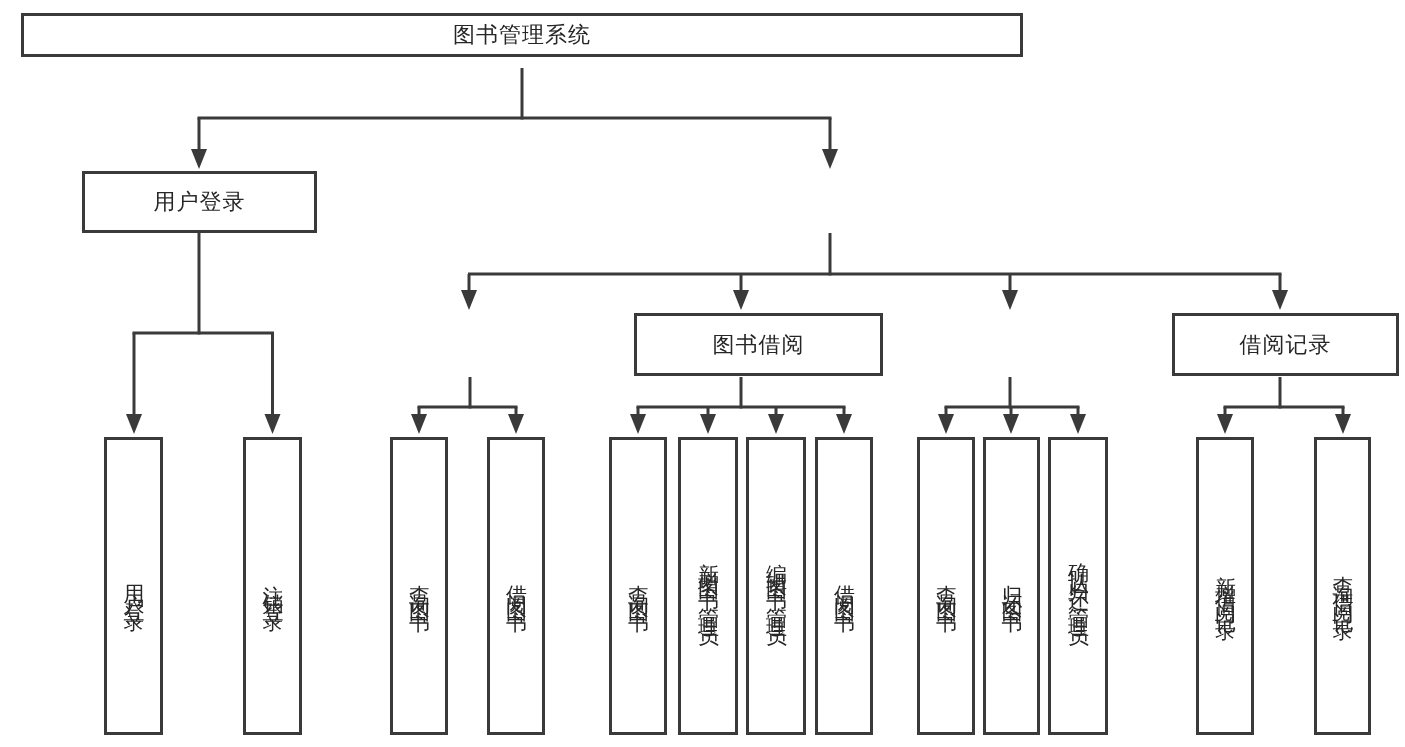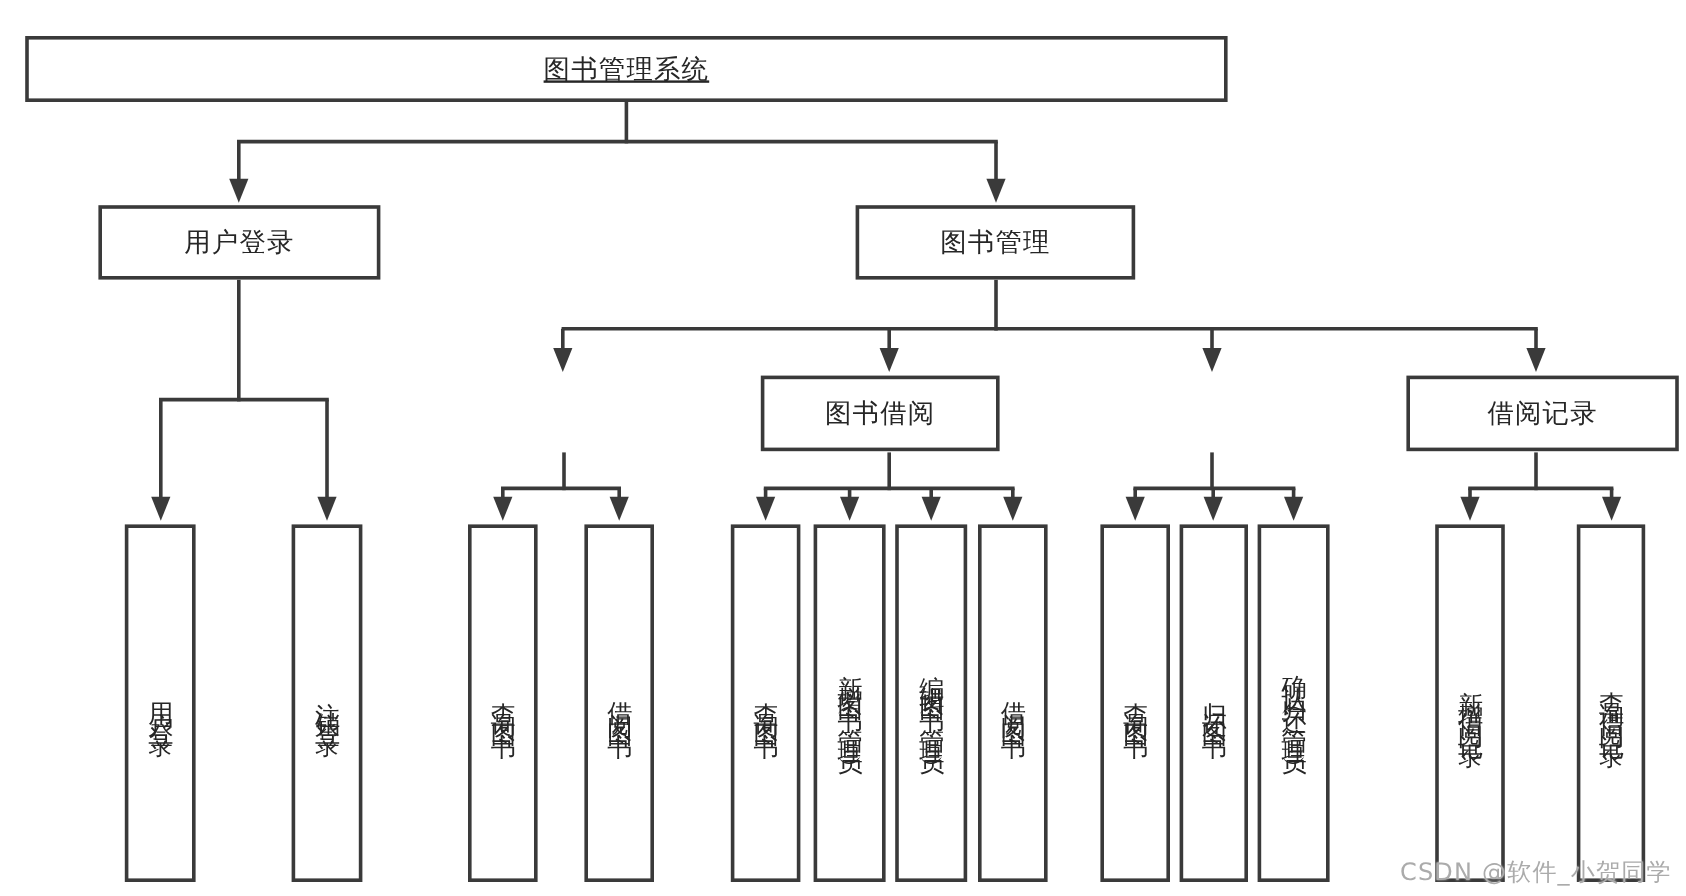--- a/index.html
+++ b/index.html
@@ -126,41 +126,39 @@
         <line x1="1280" y1="377" x2="1280" y2="408.5"></line>
         <line x1="1223.5" y1="407" x2="1344.5" y2="407"></line>
         <line x1="1225" y1="407" x2="1225" y2="419"></line>
         <line x1="1343" y1="407" x2="1343" y2="419"></line>
         <polygon points="1217,414 1233,414 1225,434" stroke="none"></polygon>
         <polygon points="1335,414 1351,414 1343,434" stroke="none"></polygon>
       </g>
     </g>
   </svg>
 
-  <div class="node" style="left:21px; top:30px; width:1002px; height:55px;text-decoration:underline;">图书管理系统</div>
+  <div class="node" style="left:21px; top:13px; width:1002px; height:44px;">图书管理系统</div>
 
   <div class="node" style="left:82px; top:171px; width:235px; height:62px;">用户登录</div>
-  <div class="node" style="left:713px; top:171px; width:233px; height:62px;">图书管理</div>
 
-  <div class="node" style="left:634px; top:313px; width:199px; height:63px;">图书借阅</div>
+  <div class="node" style="left:634px; top:313px; width:249px; height:63px;">图书借阅</div>
   <div class="node" style="left:1172px; top:313px; width:227px; height:63px;">借阅记录</div>
 
   <div class="node node-v" style="left:104px; top:437px; width:59px; height:298px;">用户登录</div>
   <div class="node node-v" style="left:243px; top:437px; width:59px; height:298px;">注销登录</div>
 
   <div class="node node-v" style="left:390px; top:437px; width:58px; height:298px;">查询图书</div>
   <div class="node node-v" style="left:487px; top:437px; width:58px; height:298px;">借阅图书</div>
 
   <div class="node node-v" style="left:609px; top:437px; width:58px; height:298px;">查询图书</div>
   <div class="node node-v" style="left:678px; top:437px; width:60px; height:298px;">新增图书（管理员）</div>
   <div class="node node-v" style="left:746px; top:437px; width:60px; height:298px;">编辑图书（管理员）</div>
   <div class="node node-v" style="left:815px; top:437px; width:58px; height:298px;">借阅图书</div>
 
   <div class="node node-v" style="left:917px; top:437px; width:58px; height:298px;">查询图书</div>
   <div class="node node-v" style="left:983px; top:437px; width:57px; height:298px;">归还图书</div>
   <div class="node node-v" style="left:1048px; top:437px; width:60px; height:298px;">确认归还（管理员）</div>
 
   <div class="node node-v" style="left:1196px; top:437px; width:58px; height:298px;">新增借阅记录</div>
   <div class="node node-v" style="left:1314px; top:437px; width:57px; height:298px;">查询借阅记录</div>
 
-  <div class="watermark">CSDN @软件_小贺同学</div>
 
 </div>
 
 </body></html>

